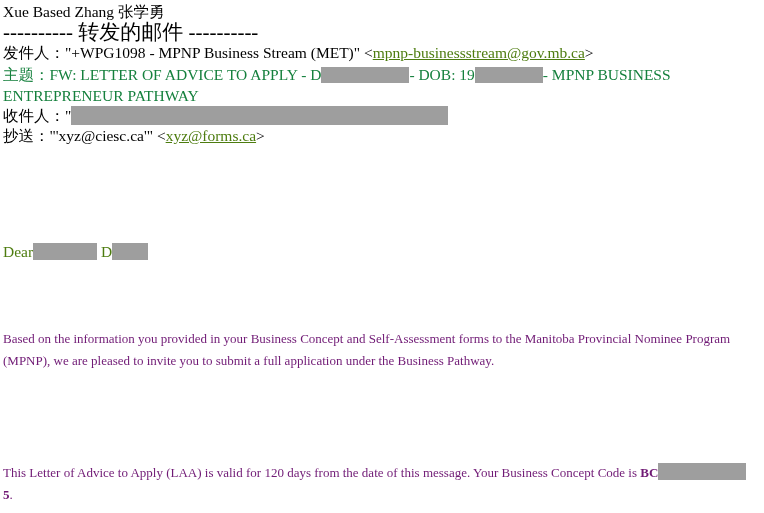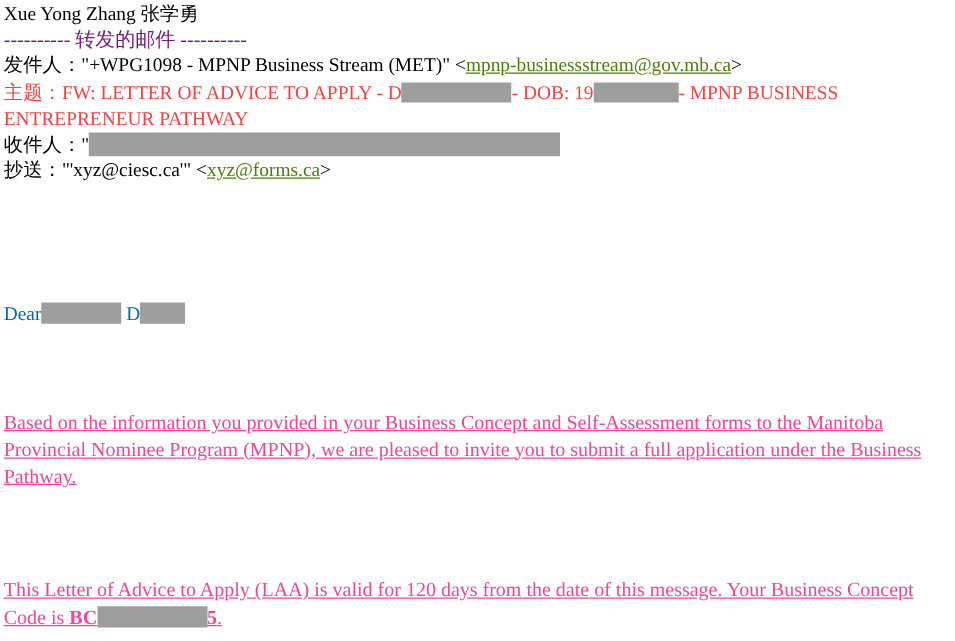--- a/index.html
+++ b/index.html
@@ -31,29 +31,29 @@
     line-height: 20.5px;
     white-space: nowrap;
     color: #000000;
   }
   .sender-name {
     font-size: 15.5px;
     line-height: 21px;
     color: #000000;
   }
   .sep-line {
-    font-size: 16px;
+    font-size: 21px;
     line-height: 21px;
     letter-spacing: 0px;
-    color: #701a75;
+    color: #000000;
   }
   .subject-line {
     font-size: 15.5px;
     line-height: 21px;
-    color: #ef4444;
+    color: #15803d;
   }
   .mail-link {
     color: #4d7c0f;
   }
   .redact {
     display: inline-block;
     background: #9e9e9e;
     vertical-align: -3px;
     border-radius: 0;
   }
@@ -66,44 +66,43 @@
 
   .greeting {
     position: absolute;
     left: 3px;
     top: 241px;
     font-size: 15.5px;
     line-height: 21px;
     color: #1f3864;
     white-space: nowrap;
   }
-  .greeting .blue { color: #0369a1; }
+  .greeting .blue { color: #4d7c0f; }
 
   .body-para {
     position: absolute;
     left: 3px;
     width: 748px;
-    font-size: 16px;
+    font-size: 13px;
     line-height: 21.5px;
-    color: #ec4899;
+    color: #701a75;
     text-align: left;
-    text-decoration: underline;
   }
   #para-1 { top: 328px; }
   #para-2 { top: 462px; }
   .bold { font-weight: bold; text-align: center; }
 </style>
 </head>
 <body>
 
 <div class="page">
 
   <div class="email-header">
 
-    <div class="sender-name">Xue Yong Zhang 张学勇</div>
+    <div class="sender-name">Xue Based Zhang 张学勇</div>
 
     <div class="sep-line">---------- 转发的邮件 ----------</div>
 
     <div class="hdr-line">
       <span>发件人：</span><span>"+WPG1098 - MPNP Business Stream (MET)" &lt;</span><a class="mail-link" href="#">mpnp-businessstream@gov.mb.ca</a><span>&gt;</span>
     </div>
 
 
     <div class="subject-line">
       <span>主题：</span><span>FW: LETTER OF ADVICE TO APPLY - D</span><span class="redact r-subj-1"></span><span>- DOB: 19</span><span class="redact r-subj-2"></span><span>- MPNP</span>

